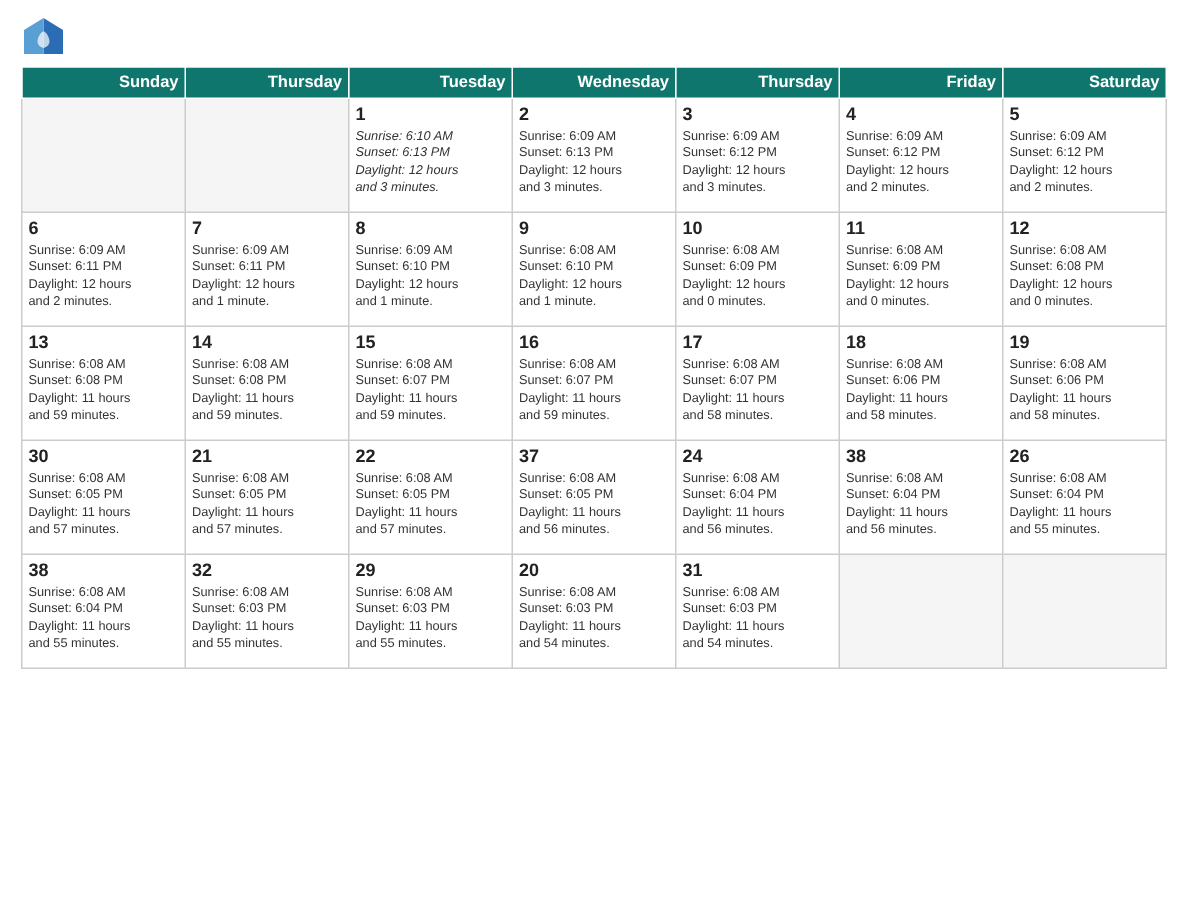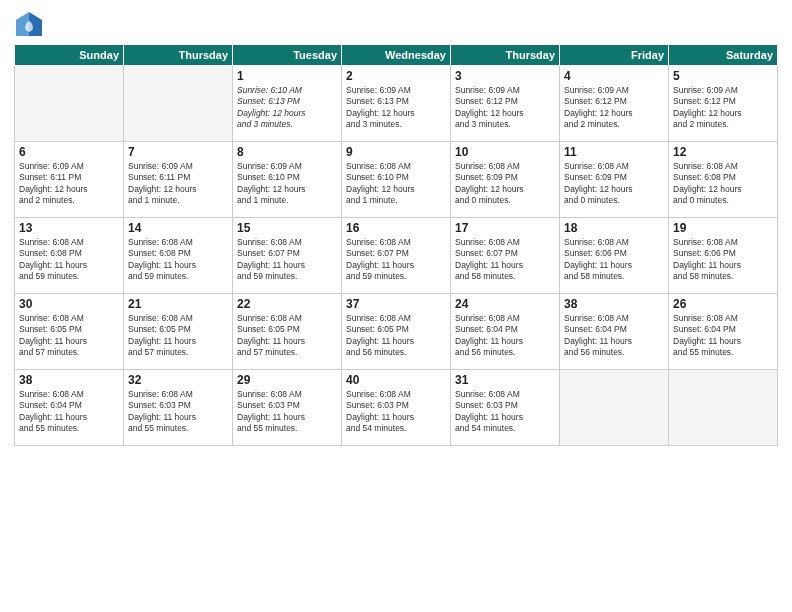--- a/index.html
+++ b/index.html
@@ -341,21 +341,21 @@
 and 55 minutes.</div>
           </td>
           <td>
             <span class="day-number">29</span>
             <div class="cell-info" style="white-space: pre-line;">Sunrise: 6:08 AM
 Sunset: 6:03 PM
 Daylight: 11 hours
 and 55 minutes.</div>
           </td>
           <td>
-            <span class="day-number">40</span>
+            <span class="day-number">20</span>
             <div class="cell-info" style="white-space: pre-line;">Sunrise: 6:08 AM
 Sunset: 6:03 PM
 Daylight: 11 hours
 and 54 minutes.</div>
           </td>
           <td>
             <span class="day-number">31</span>
             <div class="cell-info" style="white-space: pre-line;">Sunrise: 6:08 AM
 Sunset: 6:03 PM
 Daylight: 11 hours

